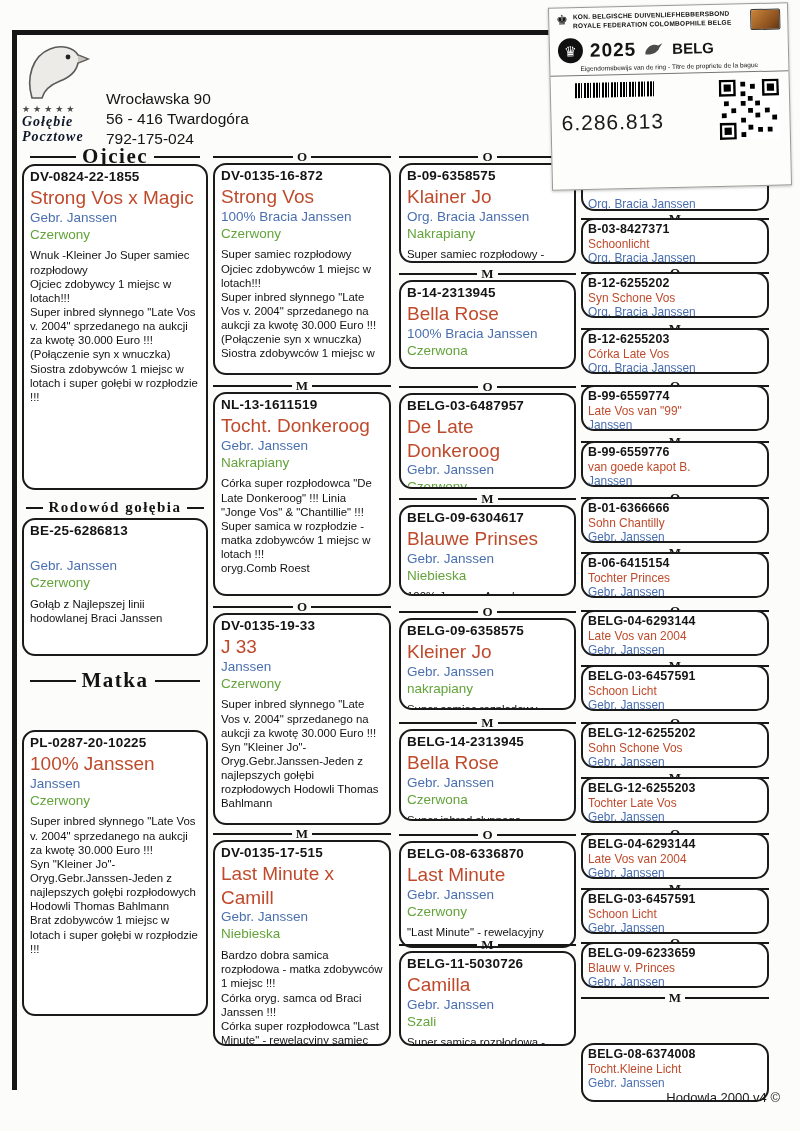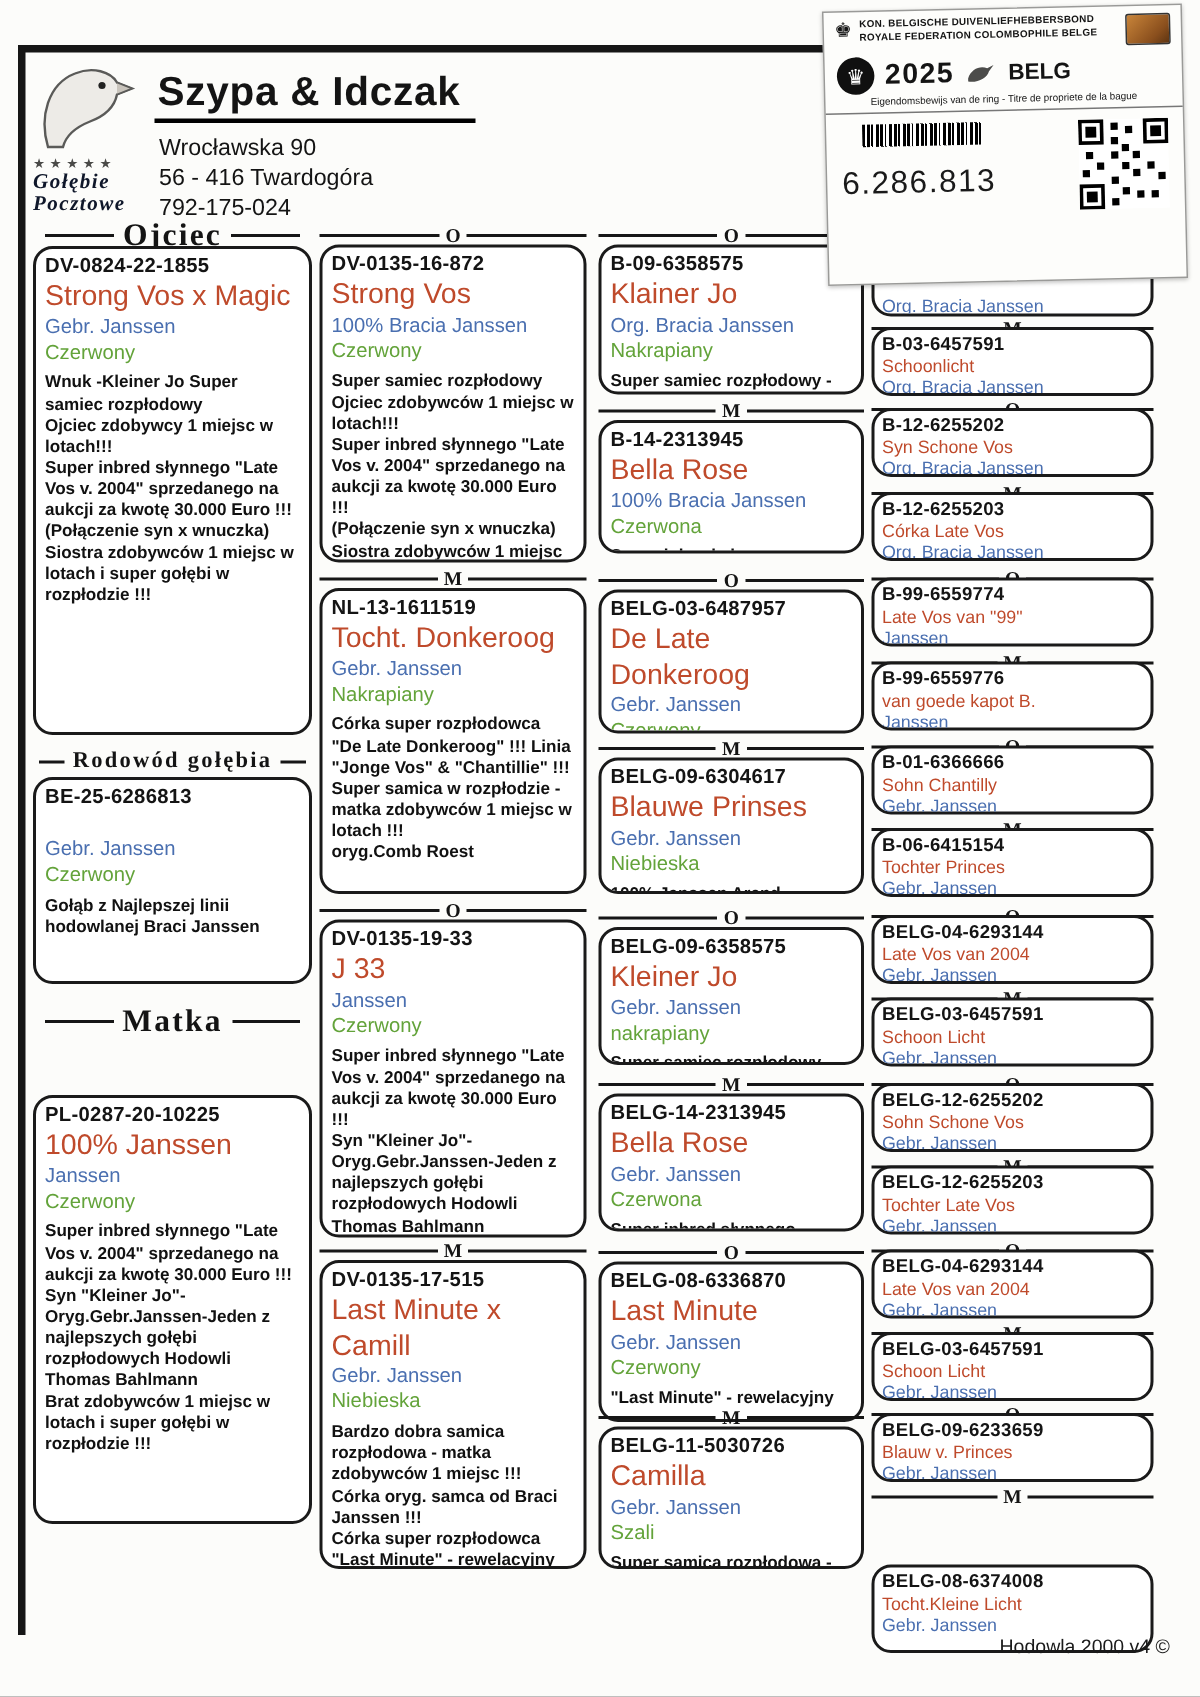--- a/index.html
+++ b/index.html
@@ -40,21 +40,21 @@
   
   .box { position:absolute; background:#fff; border:2px solid #1a1a1a; border-radius:13px; padding:3px 6px 4px; overflow:hidden; line-height:1.25; }
   .col1 { left:22px;  width:186px; }
   .col2 { left:213px; width:178px; }
   .col3 { left:399px; width:177px; }
   .col4 { left:581px; width:188px; }
   .ring    { font-weight:bold; font-size:13.5px; color:#141414; letter-spacing:0.2px; }
   .pname   { font-size:19px; color:#bf4a2b; }
   .breeder { font-size:13.5px; color:#4a6fb0; }
   .pcolor  { font-size:13.5px; color:#63a33a; }
-  .desc    { font-size:11.4px; margin-top:5px; white-space:pre-line; color:#111; line-height:1.24;font-weight:bold; }
+  .desc    { font-size:11.4px; margin-top:5px; white-space:pre-line; color:#111; line-height:1.24; }
   .gap     { margin-top:18px; }
   .small { padding:2px 5px; line-height:1.18; }
   .small .ring { font-size:12.4px; }
   .small .pname, .small .breeder { font-size:11.9px; }
   .push-down { margin-top:30px; }
 
   
   .marker { position:absolute; display:flex; align-items:center; gap:4px; }
   .mline { flex:1; height:2px; background:#161616; }
   .mletter { font-family:"Liberation Serif", serif; font-weight:bold; font-size:13px; line-height:1; }
@@ -78,21 +78,20 @@
       <path d="M10 58 C4 38 10 16 28 9 C40 4 52 8 56 15 L66 19 L56 23 C54 33 46 38 38 41 C28 45 22 50 20 58 Z" fill="#edebe7" stroke="#5a5a58" stroke-width="1.6"></path>
       <path d="M56 15 L66 19 L56 23" fill="#c9c4bc" stroke="#5a5a58" stroke-width="1"></path>
       <circle cx="46" cy="17" r="2.4" fill="#222"></circle>
     </svg>
   </div>
   <div class="logo-stars">★★★★★</div>
   <div class="logo-cap">
     <div>Gołębie</div>
     <div>Pocztowe</div>
   </div>
-  <div class="title">Szypa &amp; Idczak</div>
   <div class="addr" style="top:90px">Wrocławska 90</div>
   <div class="addr" style="top:110px">56 - 416  Twardogóra</div>
   <div class="addr" style="top:130px">792-175-024</div>
 
   <div class="ring-card">
     <div class="rc-top">
       <span class="crown">♚</span>
       <div class="rc-fed">
         <div>KON. BELGISCHE DUIVENLIEFHEBBERSBOND</div>
         <div>ROYALE FEDERATION COLOMBOPHILE BELGE</div>
@@ -366,21 +365,21 @@
     <div class="pname"></div>
     <div class="breeder push-down">Org. Bracia Janssen</div>
   </div>
 
   <div class="marker col4" style="top:212px">
     <span class="mline"></span>
       <span class="mletter">M</span>
       <span class="mline"></span>
   </div>
   <div class="box col4 small" style="top:218px;height:46px">
-    <div class="ring">B-03-6457591</div>
+    <div class="ring">B-03-8427371</div>
     <div class="pname">Schoonlicht</div>
     <div class="breeder">Org. Bracia Janssen</div>
   </div>
 
   <div class="marker col4" style="top:266px">
     <span class="mline"></span>
       <span class="mletter">O</span>
       <span class="mline"></span>
   </div>
   <div class="box col4 small" style="top:272px;height:46px">

